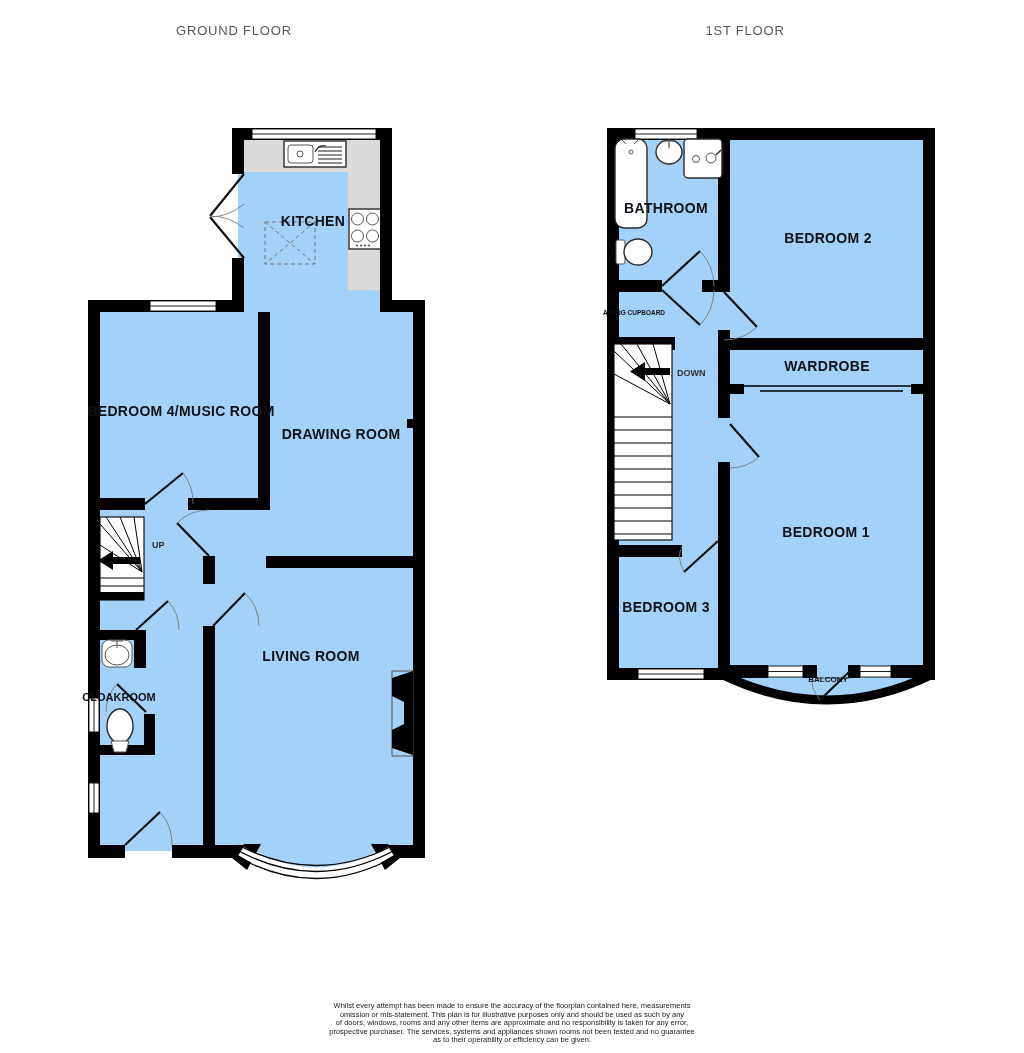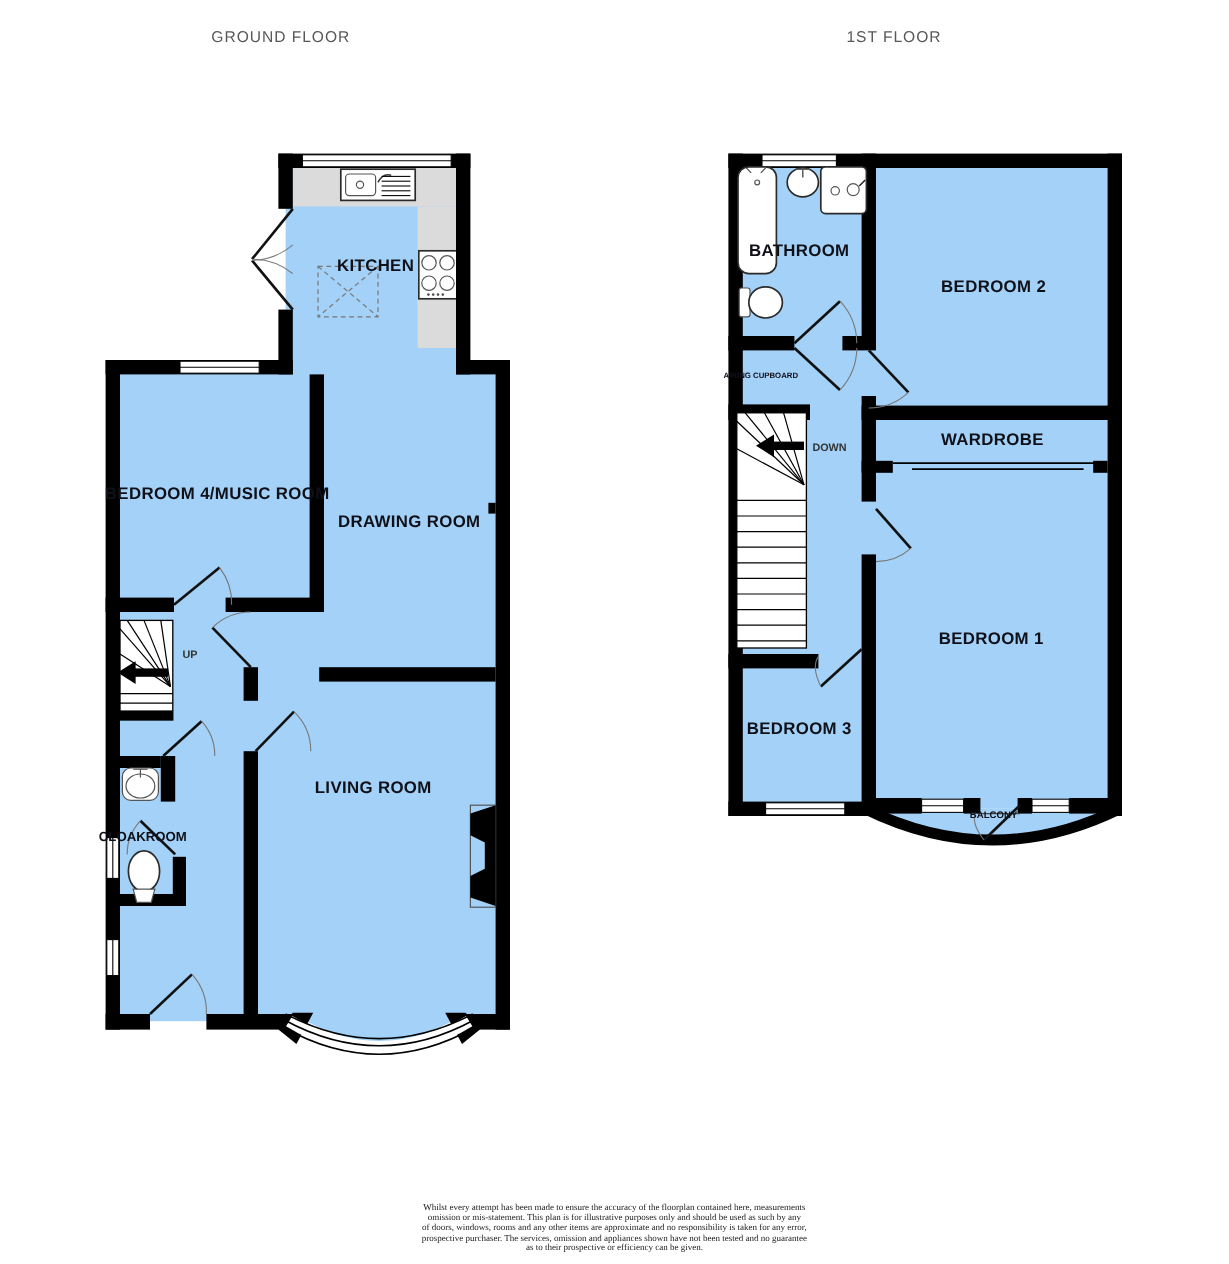--- a/index.html
+++ b/index.html
@@ -18,21 +18,21 @@
   .fixture{fill:#ffffff;stroke:#2b2b2b;stroke-width:1.4;}
   .fixture-thin{fill:#ffffff;stroke:#555;stroke-width:1;}
   .doorleaf{stroke:#111;stroke-width:2.2;fill:none;}
   .doorarc{stroke:#777;stroke-width:.9;fill:none;}
   .winline{stroke:#000;stroke-width:.9;}
   .windowbox{fill:#ffffff;stroke:#000;stroke-width:.9;}
   .stairbox{fill:#ffffff;stroke:#000;stroke-width:1.1;}
   .stairline{stroke:#000;stroke-width:1;}
   .dashed{fill:none;stroke:#777;stroke-width:1;stroke-dasharray:4,3;}
   .footer{position:absolute;left:50%;top:1002px;transform:translateX(-50%);width:520px;
-          text-align:center;font-size:7.5px;line-height:8.6px;color:#222;font-family:Liberation Serif, serif;}
+          text-align:center;font-size:7.5px;line-height:8.6px;color:#222;}
 </style>
 </head>
 <body>
 
 <div class="canvas">
 <svg width="1024" height="1053" viewBox="0 0 1024 1053" xmlns="http://www.w3.org/2000/svg">
 
   <text class="floor-title" x="234" y="35" text-anchor="middle">GROUND FLOOR</text>
   <text class="floor-title" x="745" y="35" text-anchor="middle">1ST FLOOR</text>
 
@@ -309,16 +309,16 @@
     <text class="room-label" x="666" y="612" text-anchor="middle">BEDROOM 3</text>
     <text class="balcony-label" x="828" y="682" text-anchor="middle">BALCONY</text>
     <text class="stair-label" x="677" y="376" text-anchor="start">DOWN</text>
   </g>
 </svg>
 
   <div class="footer">
     <div>Whilst every attempt has been made to ensure the accuracy of the floorplan contained here, measurements</div>
     <div>omission or mis-statement. This plan is for illustrative purposes only and should be used as such by any</div>
     <div>of doors, windows, rooms and any other items are approximate and no responsibility is taken for any error,</div>
-    <div>prospective purchaser. The services, omission and appliances shown have not been tested and no guarantee</div>
-    <div>as to their prospective or efficiency can be given.</div>
+    <div>prospective purchaser. The services, systems and appliances shown rooms not been tested and no guarantee</div>
+    <div>as to their operability or efficiency can be given.</div>
   </div>
 </div>
 
 </body></html>

